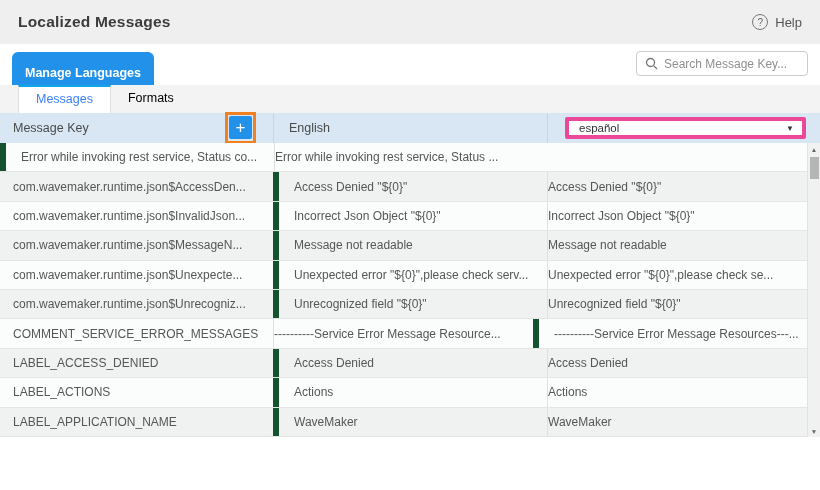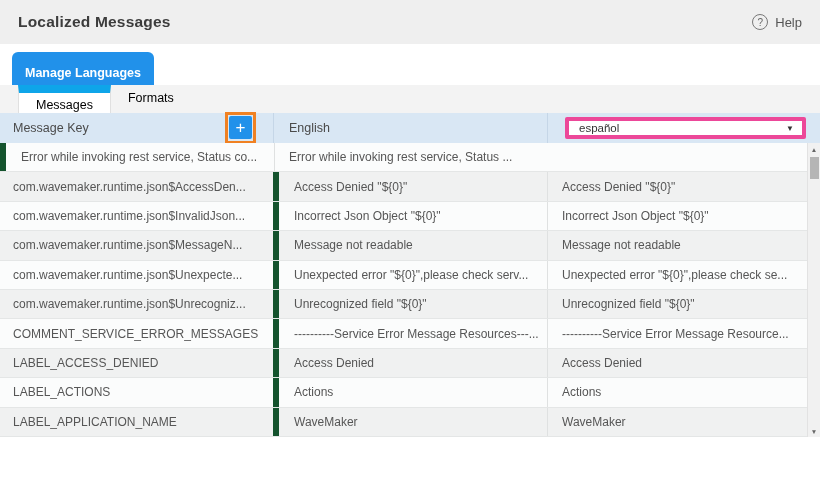--- a/index.html
+++ b/index.html
@@ -22,22 +22,22 @@
   .search-box { position:absolute; right:12px; top:7px; width:172px; height:25px; border:1px solid #ccc;
                 border-radius:4px; background:#fff; display:flex; align-items:center; padding:0 8px; gap:6px; }
   .search-box input { border:none; outline:none; flex:1; font-size:12px; color:#444; min-width:0;
                       font-family:"Liberation Sans", sans-serif; background:transparent; }
   .search-box input::placeholder { color:#8f8f8f; }
 
   
   .tabbar { position:absolute; top:85px; left:0; right:0; height:28px; background:#f3f3f3;
             display:flex; padding-left:18px; }
   .tab { height:28px; line-height:27px; padding:0 17px; font-size:12.5px; color:#000000; cursor:pointer; }
-  .tab.active { background:#fff; border-top:8px solid #0ea5e9; border-left:1px solid #e0e0e0;
-                border-right:1px solid #e0e0e0; line-height:24px; color:#000000; }
+  .tab.active { background:#fff; border-top:2px solid #0ea5e9; border-left:1px solid #e0e0e0;
+                border-right:1px solid #e0e0e0; line-height:24px; color:#3b82f6; }
 
   
   .thead { position:absolute; top:113px; left:0; right:0; height:30px; background:#d9e7f4;
            display:flex; font-size:12.5px; color:#4a4a4a; }
   .th { display:flex; align-items:center; }
   .th1 { width:273px; padding-left:13px; position:relative; }
   .th2 { width:274px; padding-left:15px; border-left:1px solid #c5d6e7; }
   .th3 { flex:1; border-left:1px solid #c5d6e7; position:relative; }
   .btn-add { position:absolute; left:229px; top:3px; width:23px; height:23px; background:#2191ea; color:#fff;
              border:none; border-radius:2px; font-size:17px; line-height:21px; text-align:center; cursor:pointer; }
@@ -51,21 +51,21 @@
   
   .tbody { position:absolute; top:143px; left:0; right:0; height:294px; overflow:hidden; display:flex; }
   .rows { flex:1; min-width:0; }
   .row { height:29.4px; display:flex; border-bottom:1px solid #e4e6e6; font-size:12px; color:#565656; }
   .row:nth-child(odd)  { background:#fbfcfc; }
   .row:nth-child(even) { background:#f0f1f1; }
   .cell { display:flex; align-items:center; white-space:nowrap; overflow:hidden; text-overflow:ellipsis; }
   .cell span { overflow:hidden; text-overflow:ellipsis; white-space:nowrap; }
   .c1 { width:273px; padding-left:13px; }
   .c2 { width:274px; padding-left:15px; border-left:6px solid #14532d; }
-  .c3 { flex:1; padding-left:14px; padding-right:4px; border-left:1px solid #dfe1e1; }
+  .c3 { flex:1; padding-right:4px; border-left:1px solid #dfe1e1; }
 
   
   .vscroll { width:13px; background:#f1f1f1; border-left:1px solid #e2e2e2;
              display:flex; flex-direction:column; align-items:center; }
   .scroll-btn { width:100%; height:12px; display:flex; align-items:center; justify-content:center;
                 font-size:6.5px; color:#666; cursor:pointer; }
   .scroll-btn.down { margin-top:auto; }
   .scroll-thumb { width:9px; height:22px; background:#b5b5b5; margin-top:2px; cursor:pointer; }
 
   
@@ -84,20 +84,27 @@
   <div class="titlebar">
     <div class="title">Localized Messages</div>
     <div class="help">
       <span class="help-circle">?</span>
       <span>Help</span>
     </div>
   </div>
 
   <div class="toolbar">
     <button class="btn-manage">Manage Languages</button>
+    <div class="search-box">
+      <svg width="13" height="13" viewBox="0 0 13 13">
+        <circle cx="5.5" cy="5.5" r="4" fill="none" stroke="#777" stroke-width="1.3"></circle>
+        <line x1="8.6" y1="8.6" x2="12" y2="12" stroke="#777" stroke-width="1.3"></line>
+      </svg>
+      <input type="text" placeholder="Search Message Key..." style="">
+    </div>
   </div>
 
   <div class="tabbar">
     <div class="tab active">Messages</div>
     <div class="tab">Formats</div>
   </div>
 
   <div class="thead">
     <div class="th th1">
       <span>Message Key</span>
@@ -177,25 +184,25 @@
             <span>Unrecognized field "${0}"</span>
           </div>
         <div class="cell c3">
             <span>Unrecognized field "${0}"</span>
           </div>
       </div>
       <div class="row">
         <div class="cell c1">
             <span>COMMENT_SERVICE_ERROR_MESSAGES</span>
           </div>
+        <div class="cell c3">
+            <span>----------Service Error Message Resource...</span>
+          </div>
         <div class="cell c2">
             <span>----------Service Error Message Resources---...</span>
-          </div>
-        <div class="cell c3">
-            <span>----------Service Error Message Resource...</span>
           </div>
       </div>
       <div class="row">
         <div class="cell c1">
             <span>LABEL_ACCESS_DENIED</span>
           </div>
         <div class="cell c2">
             <span>Access Denied</span>
           </div>
         <div class="cell c3">

